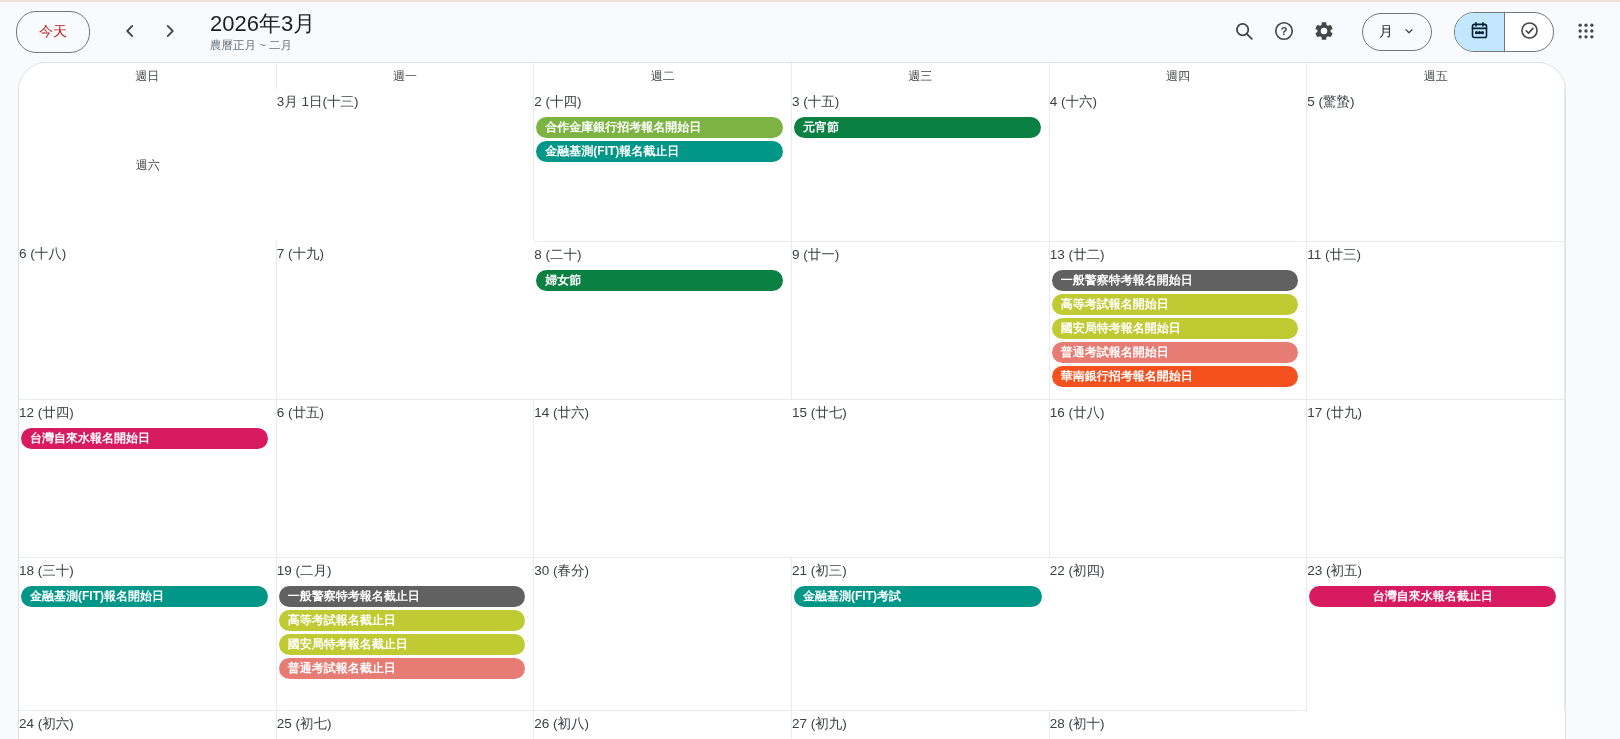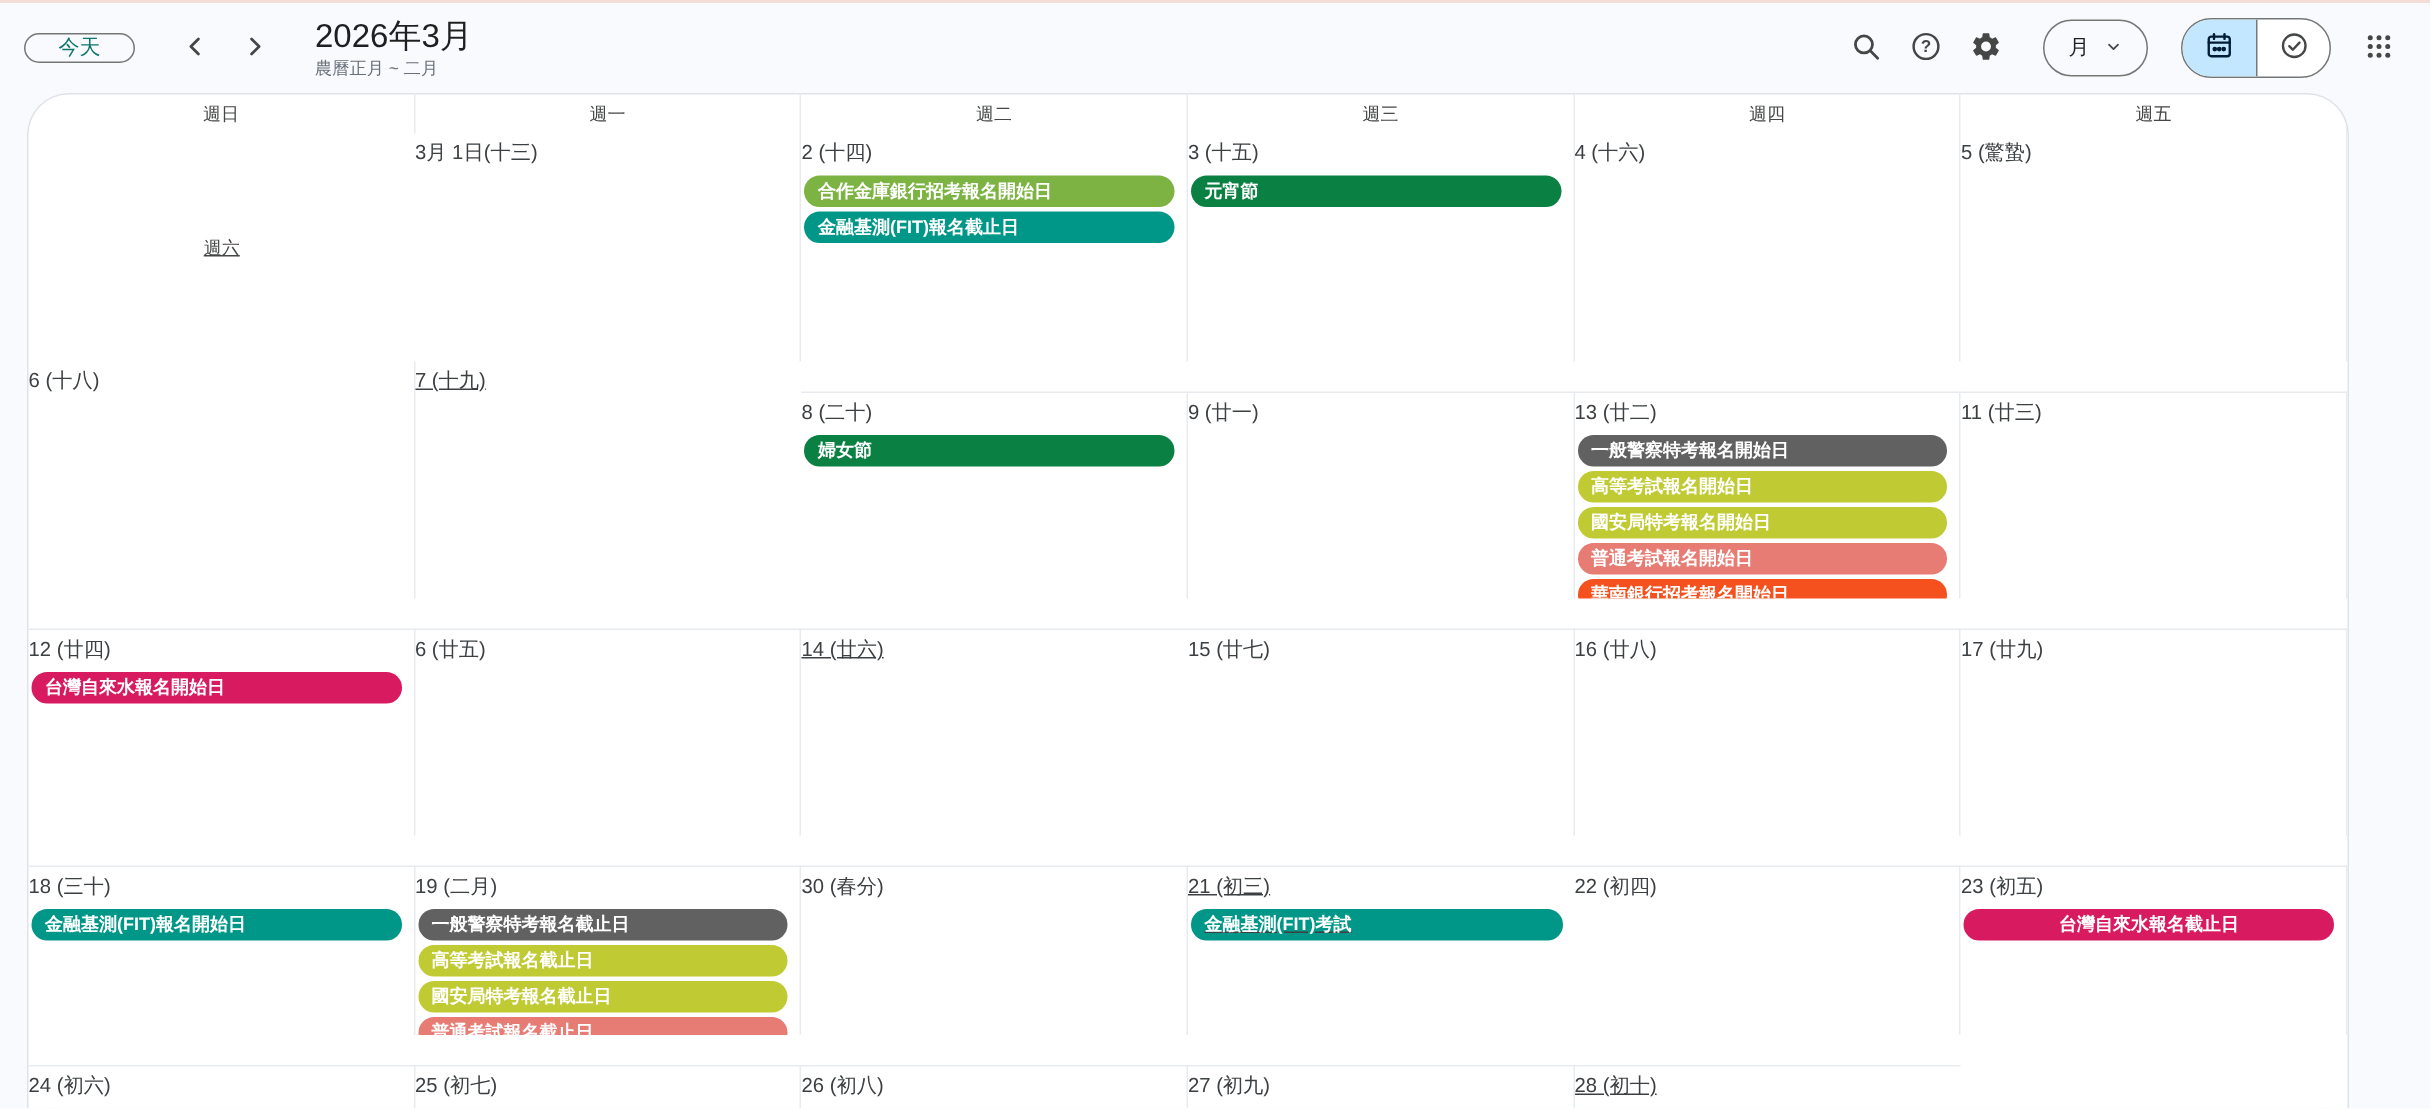--- a/index.html
+++ b/index.html
@@ -11,22 +11,22 @@
     color:#3c4043;
   }
   .top-strip { position:absolute; top:0; left:0; width:100%; height:2px; background:#f3ddd7; }
 
   
   .header {
     position:absolute; top:2px; left:0; width:100%; height:60px;
     display:flex; align-items:center; padding:0 16px;
   }
   .btn-today {
-    height:20px; padding:0 22px; border:1px solid #747775; border-radius:20px;
-    background:transparent; font-size:14px; color:#0f766e; cursor:pointer;
+    height:42px; padding:0 22px; border:1px solid #747775; border-radius:20px;
+    background:transparent; font-size:14px; color:#b91c1c; cursor:pointer;
     font-family:Liberation Serif, serif;
   }
   .nav-arrows { display:flex; align-items:center; margin-left:22px; gap:4px; }
   .icon-btn {
     width:36px; height:36px; border:none; background:transparent; border-radius:50%;
     display:flex; align-items:center; justify-content:center; cursor:pointer; padding:0;
   }
   .title-block { margin-left:22px; }
   .page-title { font-size:22px; font-weight:400; color:#1f1f1f; line-height:24px; }
   .page-subtitle { font-size:11.5px; color:#69707a; margin-top:2px; }
@@ -59,22 +59,22 @@
     grid-template-rows:26px 152px 158px 158px 1fr;
     overflow:hidden;
   }
   .wd-cell {
     display:flex; align-items:center; justify-content:center;
     font-size:12px; color:#444746; border-right:1px solid #e7ebef;
   }
   .day-cell {
     border-right:1px solid #e7ebef; padding-top:5px; overflow:hidden; cursor:pointer;
   }
-  .rowline { border-top:1px solid #e7ebef;margin-top:20px; }
-  .calendar > :nth-child(7n) { border-right:none;text-decoration:underline; }
+  .rowline { border-top:1px solid #e7ebef; }
+  .calendar > :nth-child(7n) { border-right:none; }
   .date {
     font-size:13.5px; font-weight:500; color:#3c4043;
     margin-bottom:7px; cursor:pointer; line-height:16px;
   }
   .chip {
     height:21px; line-height:21px; border-radius:10.5px; color:#fff;
     font-size:12px; font-weight:700; padding:0 9px; margin:0 8px 3px 2px;
     white-space:nowrap; overflow:hidden; text-overflow:ellipsis; cursor:pointer;
   }
 </style>

